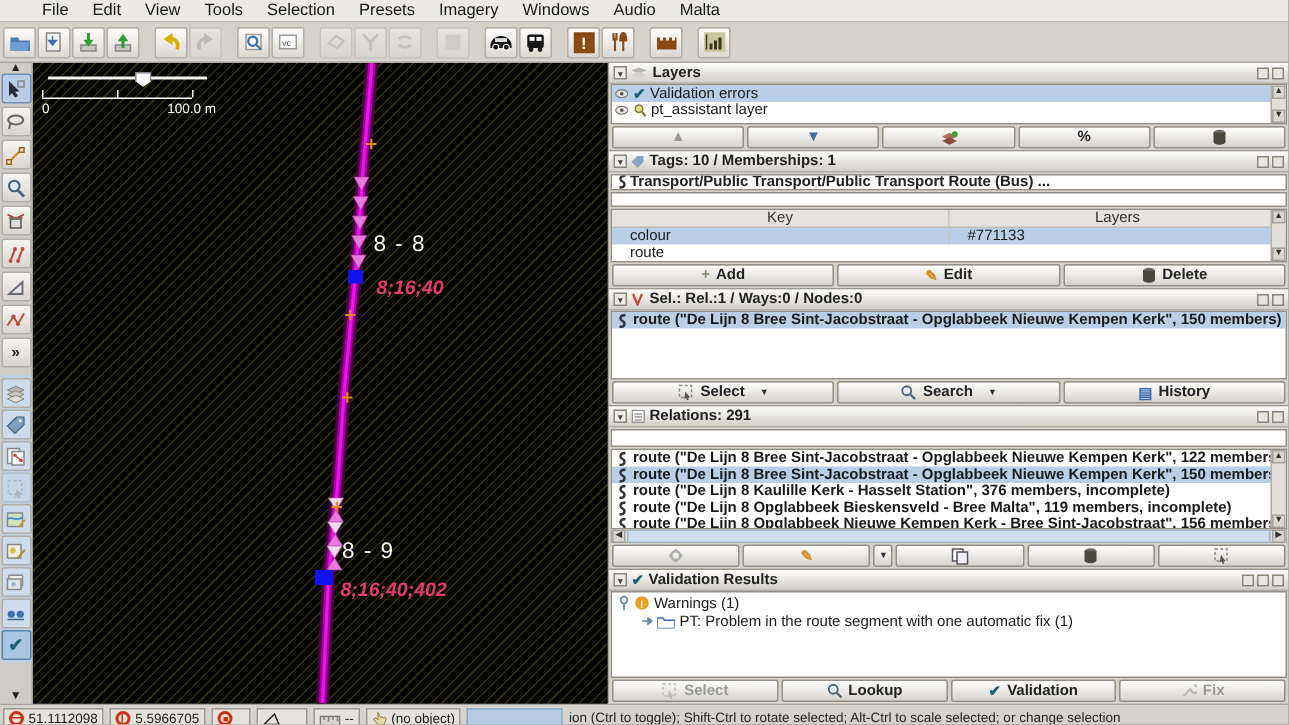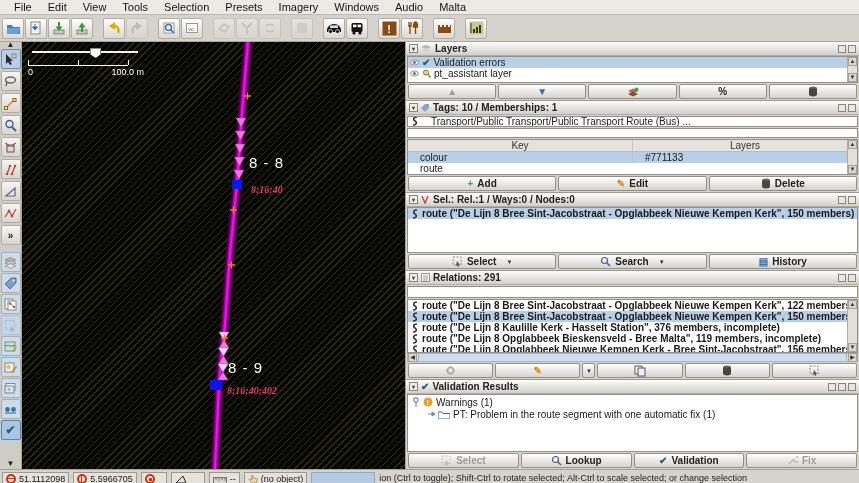--- a/index.html
+++ b/index.html
@@ -1,20 +1,20 @@
 <!DOCTYPE html>
 <html><head>
 <meta charset="utf-8">
 <style>
   html,body{margin:0;padding:0;background:#888;}
   .app{position:relative;width:859px;height:483px;background:#d6d2cc;overflow:hidden;
        font-family:"Liberation Sans",sans-serif;font-size:10px;color:#1a1a1a;}
 
   
-  .menubar{height:14px;display:flex;align-items:center;background:#eceae5;border-bottom:1px solid #bdb9b3;padding-left:6px;}
+  .menubar{height:14px;display:flex;align-items:center;background:#eceae5;border-bottom:1px solid #bdb9b3;padding-left:20px;}
   .menubar span{padding:0 8px;font-size:11px;color:#151515;}
 
   
   .toolbar{height:24px;display:flex;align-items:center;background:#d6d2cc;border-bottom:1px solid #aaa69f;padding:1px 2px;gap:1px;}
   .tbtn{width:22px;height:21px;display:flex;align-items:center;justify-content:center;
         border:1px solid #b2aea7;border-radius:2px;background:linear-gradient(#fefefe,#dcd8d2);box-sizing:border-box;}
   .tbtn.dis{opacity:.4;}
   .tsep{width:8px;}
 
   
@@ -30,21 +30,21 @@
   .stoggle.active{background:#a9c6e2;border-color:#5d82ac;}
   .sarrow{font-size:8px;color:#222;line-height:6px;}
   .sgroup-toggles{margin-top:4px;background:#bcd0e4;padding:1px 0;border-radius:2px;}
 
   
   .map{position:relative;width:383px;height:427px;background-color:#020200;overflow:hidden;
        background-image:repeating-linear-gradient(135deg,#050500 0 4px,#2e2e0d 4px 5px);}
   .mapsvg{position:absolute;left:0;top:0;}
   .maplabel{position:absolute;white-space:nowrap;}
   .stopname{color:#ffffff;font-size:15px;letter-spacing:1px;}
-  .routeref{color:#e03c6e;font-size:10px;font-style:italic;font-weight:bold;font-family:Liberation Serif, serif;}
+  .routeref{color:#e03c6e;font-size:13px;font-style:italic;font-weight:bold;}
   .slider{position:absolute;left:10px;top:6px;width:106px;height:8px;}
   .slider .track{position:absolute;top:3px;left:0;right:0;height:2px;background:#f2f2f2;}
   .slider .thumb{position:absolute;top:0;left:58px;width:9px;height:8px;background:#fdfdfd;border:1px solid #888;
                  clip-path:polygon(0 0,100% 0,100% 60%,50% 100%,0 60%);}
   .scalebar{position:absolute;left:6px;top:18px;width:110px;color:#fff;font-size:9px;}
   .scalebar .bar{position:relative;height:5px;border-bottom:1px solid #fff;width:100px;}
   .scalebar .tick{position:absolute;bottom:0;width:1px;height:5px;background:#fff;}
   .scalelbls{display:flex;justify-content:space-between;width:116px;margin-top:1px;}
 
   
@@ -67,22 +67,22 @@
 
   .btnrow{flex:none;display:flex;gap:2px;padding:1px 2px;}
   .btn{flex:1;height:15px;display:flex;align-items:center;justify-content:center;gap:4px;
        border:1px solid #948f88;border-radius:2px;background:linear-gradient(#ffffff,#d7d3cd);
        font-weight:bold;color:#222;box-sizing:border-box;}
   .btn.dis{color:#9a9a9a;}
   .btn .dd{margin-left:6px;font-size:6px;color:#333;}
   .minidd{width:13px;flex:none;}
 
   .field{height:12px;background:#fff;border:1px solid #948f88;margin:1px 1px;box-sizing:border-box;}
-  .presetrow{height:13px;display:flex;align-items:center;gap:12px;background:#fff;border:1px solid #948f88;margin:1px 1px 0 1px;
-             font-weight:normal;color:#222;padding:0 2px;box-sizing:border-box;overflow:hidden;white-space:nowrap;}
+  .presetrow{height:13px;display:flex;align-items:center;gap:1px;background:#fff;border:1px solid #948f88;margin:1px 1px 0 1px;
+             font-weight:bold;color:#222;padding:0 2px;box-sizing:border-box;overflow:hidden;white-space:nowrap;}
 
   .tagtable{margin:0 1px;border:1px solid #948f88;background:#fff;font-size:10px;}
   .thead{display:flex;background:#e6e3de;border-bottom:1px solid #c0bcb5;height:11px;}
   .thead div{flex:1;text-align:center;color:#333;}
   .trow{display:flex;height:11px;align-items:center;}
   .trow div{flex:1;padding:0 12px;overflow:hidden;white-space:nowrap;}
   .trow.sel{background:#b9cfe8;}
   .tagvline{width:1px;background:#c8c4be;align-self:stretch;flex:none !important;padding:0 !important;}
 
   .tree{background:#fff;border:1px solid #948f88;margin:0 1px;flex:1;font-size:10px;padding:1px 4px;overflow:hidden;}

